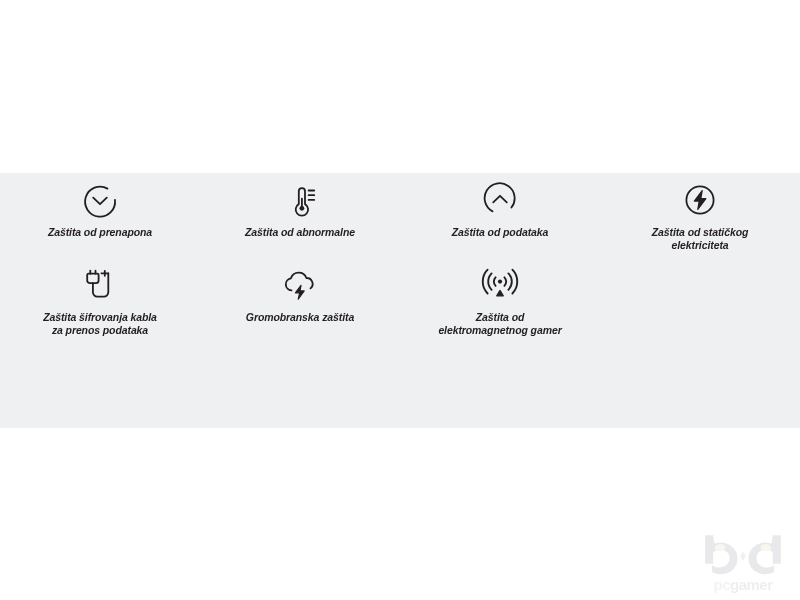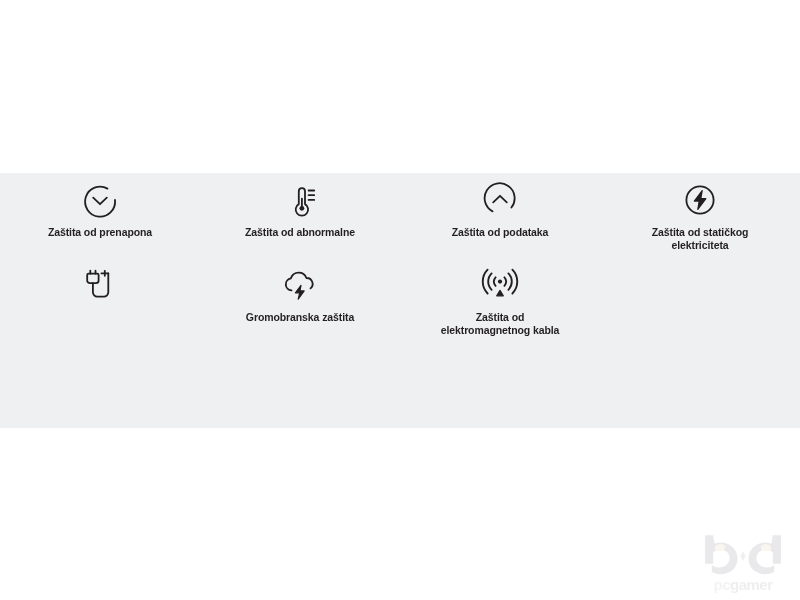--- a/index.html
+++ b/index.html
@@ -21,20 +21,21 @@
     width:800px; height:255px;
     background:#eff0f2;
   }
   #feature-grid {
     position:absolute;
     left:0; top:0;
     width:800px; height:255px;
     display:grid;
     grid-template-columns:repeat(4, 1fr);
     grid-template-rows:repeat(3, 85px);
+    font-style:italic;
   }
   .feature-cell {
     display:flex;
     flex-direction:column;
     align-items:center;
     justify-content:flex-start;
     padding-top:4px;
   }
   .feature-icon {
     width:46px; height:46px;
@@ -131,20 +132,22 @@
       <div class="feature-cell">
         <span class="feature-icon">
           <svg width="40" height="38" viewBox="0 0 40 38" fill="none" stroke="#231f20" stroke-width="1.8" stroke-linecap="round" stroke-linejoin="round">
             <path d="M10.3 4.6v3.1M15.5 4.6v3.1"></path>
             <path d="M8.5 7.7h8.8a1.3 1.3 0 0 1 1.3 1.3v5.5a2.7 2.7 0 0 1-2.7 2.7h-6a2.7 2.7 0 0 1-2.7-2.7V9a1.3 1.3 0 0 1 1.3-1.3Z"></path>
             <path d="M12.9 17.2v9.1a4.4 4.4 0 0 0 4.4 4.4h6.6a4.4 4.4 0 0 0 4.4-4.4V7.3"></path>
             <path d="M21.4 7.3h6.9"></path>
             <path d="M24.8 4.8v5"></path>
           </svg>
         </span>
+        <span class="feature-label">Zaštita šifrovanja kabla
+za prenos podataka</span>
       </div>
 
       <div class="feature-cell">
         <span class="feature-icon">
           <svg width="40" height="38" viewBox="0 0 40 38" fill="none" stroke="#231f20" stroke-width="1.8" stroke-linecap="round" stroke-linejoin="round">
             <path d="M11.5 24.4a6.1 6.1 0 0 1-.6-12.1A8.2 8.2 0 0 1 26.4 12a5.9 5.9 0 0 1 4.1 10.4"></path>
             <path d="M21 19.3l-5.6 7.5h4.3l-1.5 6.3 6-8.2h-4.2Z" fill="#231f20" stroke="#231f20" stroke-width="1.2"></path>
           </svg>
         </span>
         <span class="feature-label">Gromobranska zaštita</span>
@@ -157,21 +160,21 @@
             <path d="M16.6 11.3a6.1 6.1 0 0 0 0 8.6"></path>
             <path d="M25.4 11.3a6.1 6.1 0 0 1 0 8.6"></path>
             <path d="M12.6 7.4a11.6 11.6 0 0 0 0 16.4"></path>
             <path d="M29.4 7.4a11.6 11.6 0 0 1 0 16.4"></path>
             <path d="M8.6 3.7a17 17 0 0 0 0 23.8"></path>
             <path d="M33.4 3.7a17 17 0 0 1 0 23.8"></path>
             <path d="M21 24.4l-3.3 5.4h6.6Z" fill="#231f20" stroke="#231f20" stroke-width="1.2"></path>
           </svg>
         </span>
         <span class="feature-label">Zaštita od
-elektromagnetnog kabla</span>
+elektromagnetnog gamer</span>
       </div>
 
     </div>
   </div>
 
   <div id="watermark">
     <svg id="watermark-mark" viewBox="0 0 120 62" fill="#b9babe">
       <path d="M4 2 L16 2 L18 14 Q30 10 40 16 Q52 24 52 36 Q52 52 36 58 Q24 62 14 56 L14 46 Q22 52 32 48 Q40 44 40 36 Q40 27 32 24 Q22 20 16 28 L16 44 L4 44 Z"></path>
       <path d="M116 2 L104 2 L102 14 Q90 10 80 16 Q68 24 68 36 Q68 52 84 58 Q96 62 106 56 L106 46 Q98 52 88 48 Q80 44 80 36 Q80 27 88 24 Q98 20 104 28 L104 44 L116 44 Z"></path>
       <ellipse cx="26" cy="20" rx="8" ry="5" fill="#efdfc8" transform="rotate(-8 26 20)"></ellipse>

